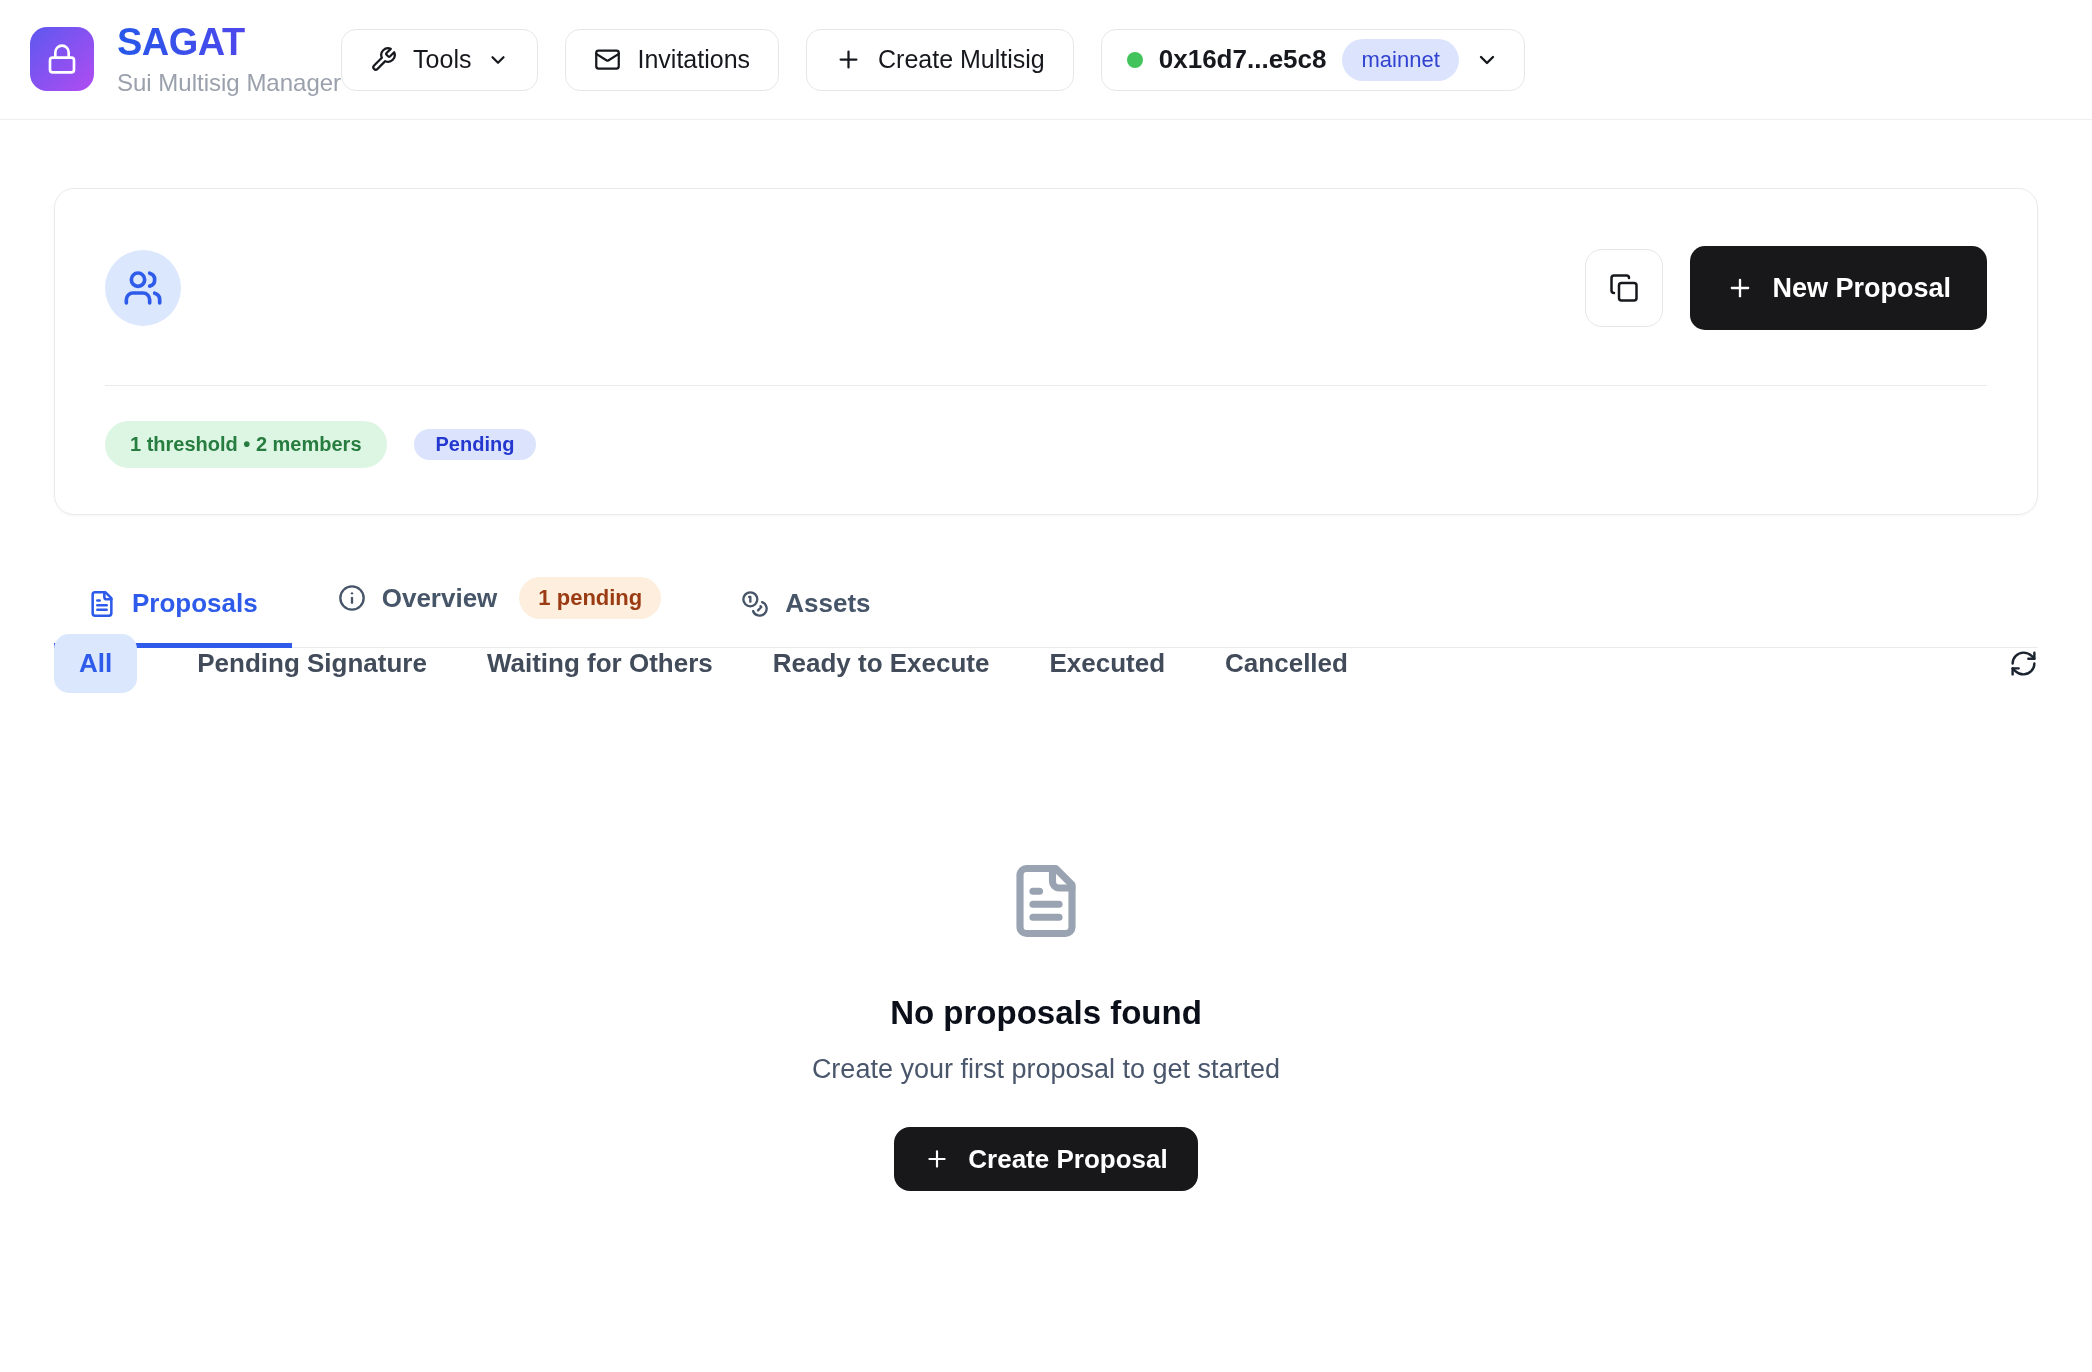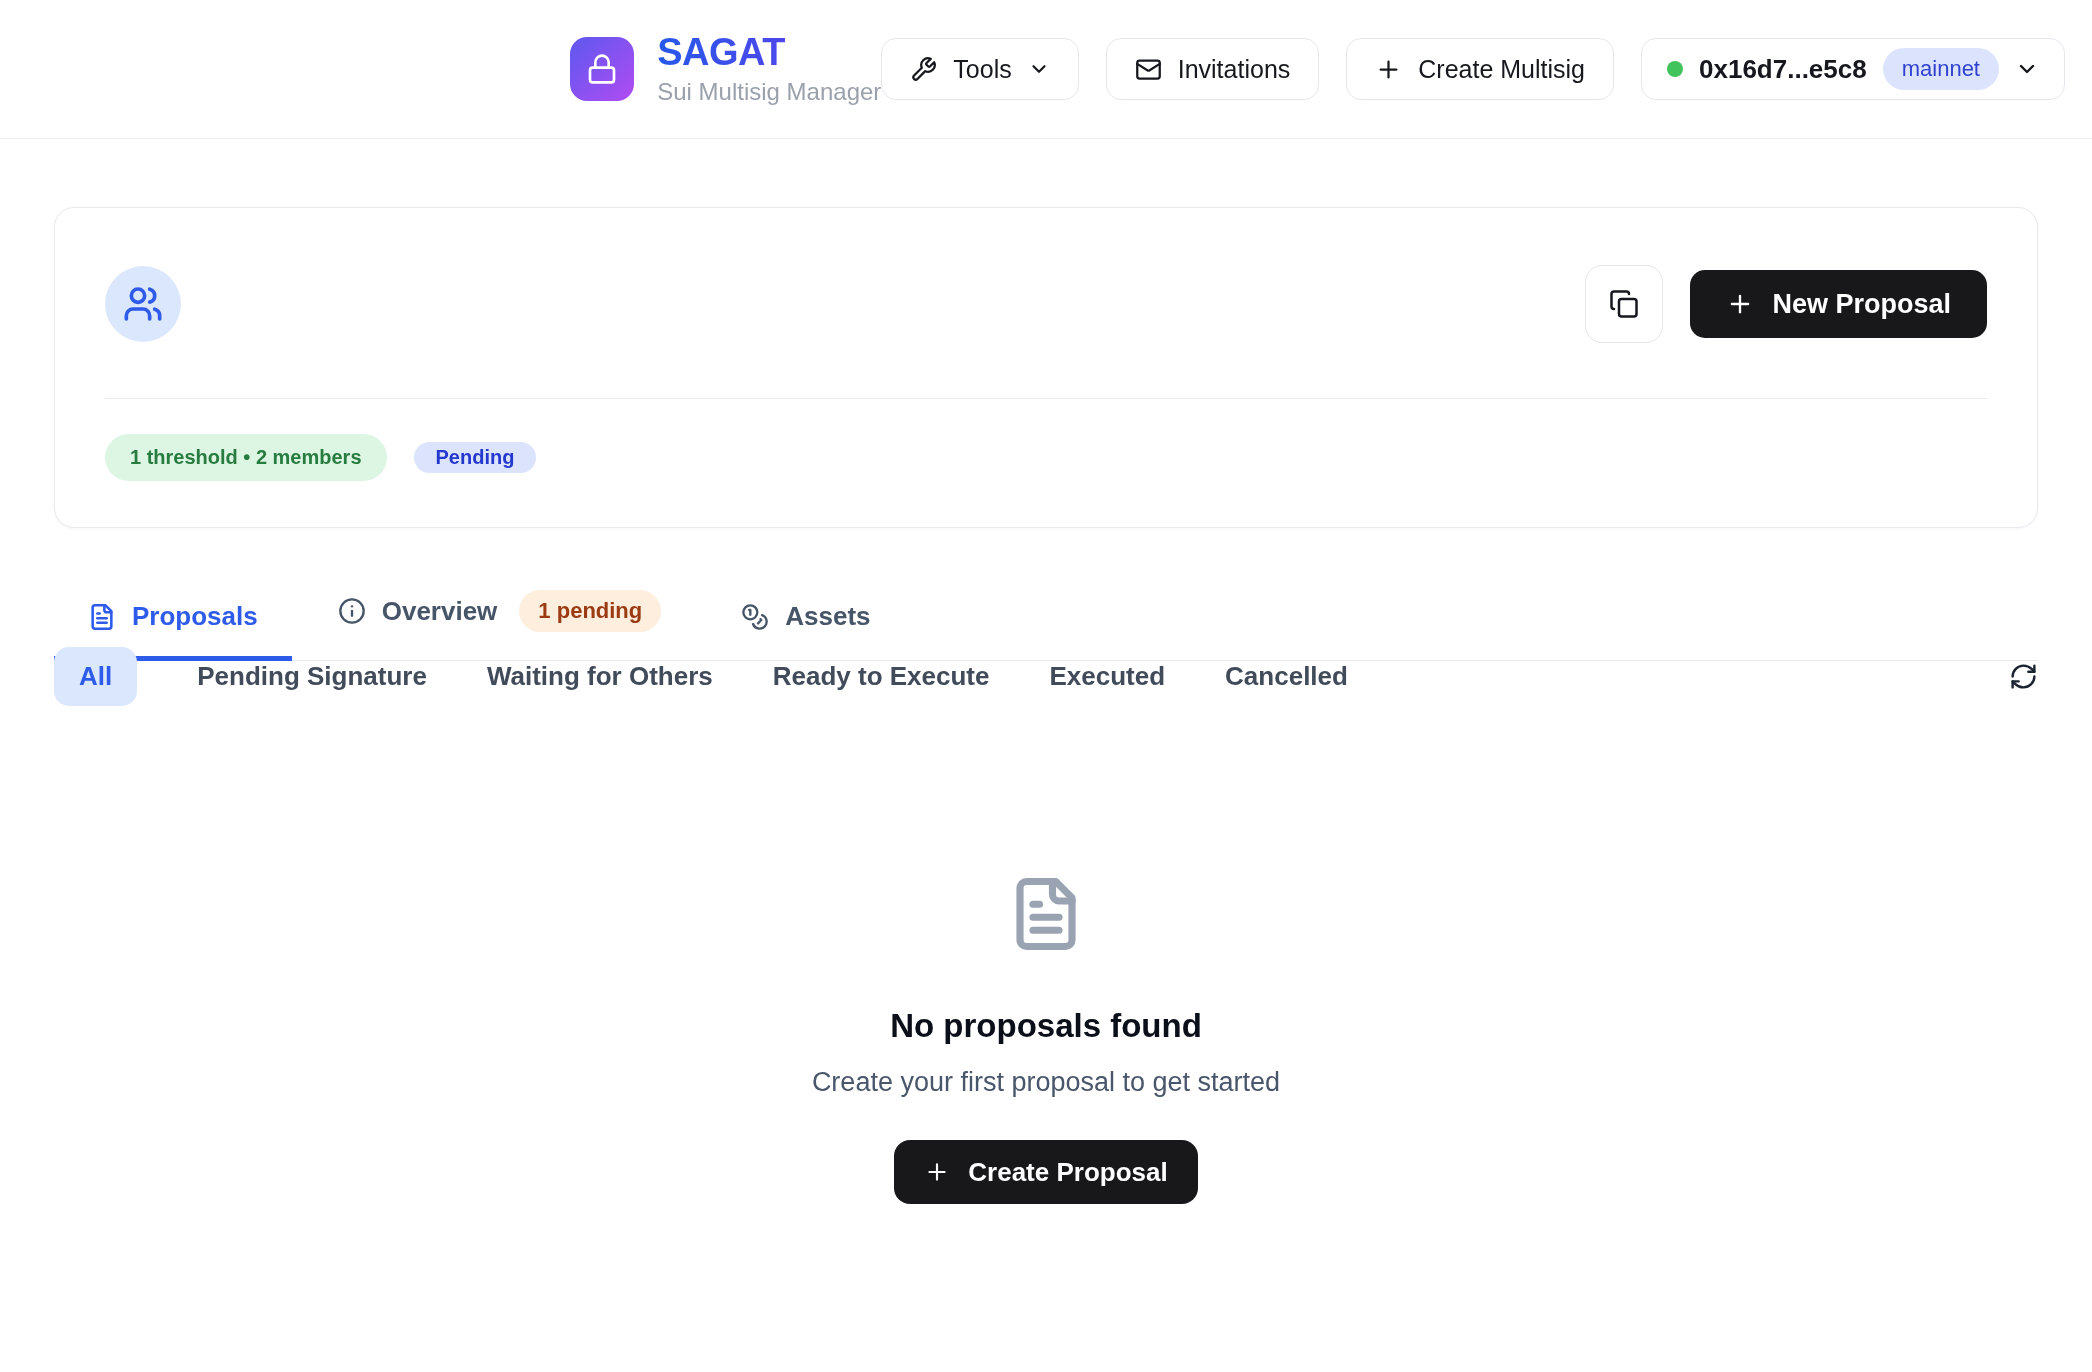--- a/index.html
+++ b/index.html
@@ -8,22 +8,22 @@
     width: 2092px; height: 1372px;
     font-family: "Liberation Sans", sans-serif;
     color: #101828;
     overflow: hidden;
   }
   .icon { display: inline-flex; flex: none; }
   .icon svg { display: block; }
 
   
   .app-header {
-    height: 139px;
-    display: flex; align-items: center; justify-content: flex-end;
+    height: 120px;
+    display: flex; align-items: center; justify-content: flex-start;
     padding: 0 27px 0 30px;
     border-bottom: 1px solid #eceef1;
     background: #fff;
   }
   .brand { display: flex; align-items: center; gap: 23px; }
   .brand-logo {
     width: 64px; height: 64px; border-radius: 17px;
     background: linear-gradient(135deg, var(--brand-gradient-start, #5d58ef), var(--brand-gradient-end, #b14cf2));
     display: flex; align-items: center; justify-content: center;
     color: #fff;
@@ -77,21 +77,21 @@
   .copy-btn {
     width: 78px; height: 78px; border: 1px solid #e5e7eb; border-radius: 17px;
     background: #fff; display: flex; align-items: center; justify-content: center;
     color: #16181d; cursor: pointer;
   }
   .dark-btn {
     background: var(--dark-button, #18181b); color: #fff; border: none; border-radius: 15px;
     display: inline-flex; align-items: center; gap: 18px;
     font-family: inherit; font-weight: 600; cursor: pointer; white-space: nowrap;
   }
-  .new-proposal-btn { height: 68px; padding: 0 36px; font-size: 27px; }
+  .new-proposal-btn { height: 84px; padding: 0 36px; font-size: 27px; }
 
   .card-divider { border: none; height: 1px; background: #e9ebee; margin-top: 55px; }
 
   .badge-row { display: flex; align-items: center; gap: 27px; margin-top: 35px; }
   .badge { border-radius: 999px; font-size: 20px; font-weight: 700; padding: 12px 25px; white-space: nowrap; }
   .badge-green { background: var(--green-badge-bg, #ddf5e3); color: var(--green-badge-text, #277c3f); }
   .badge-blue  { background: var(--blue-badge-bg, #dbe4fc); color: var(--blue-badge-text, #2438cf); padding: 4px 22px; }
 
   
   .tabs {

